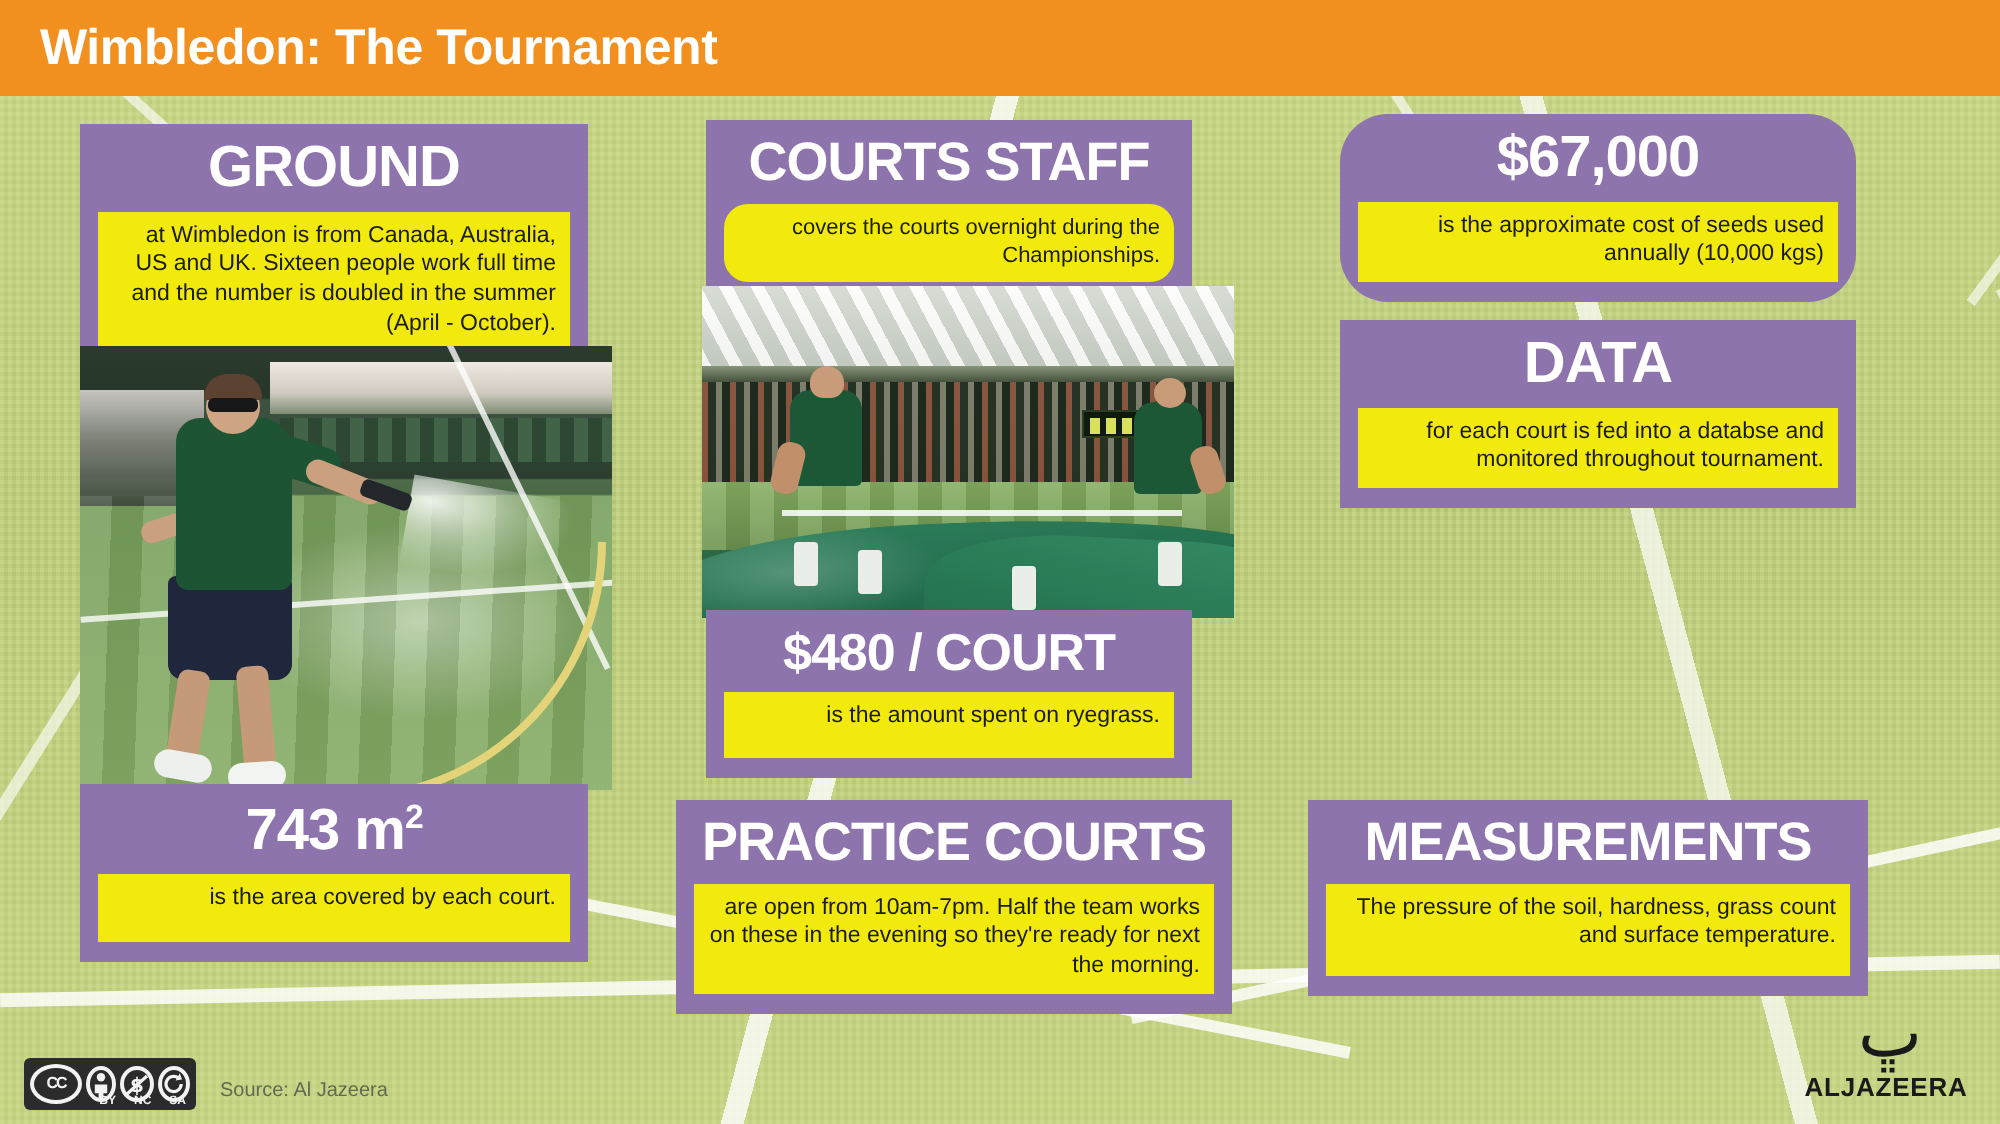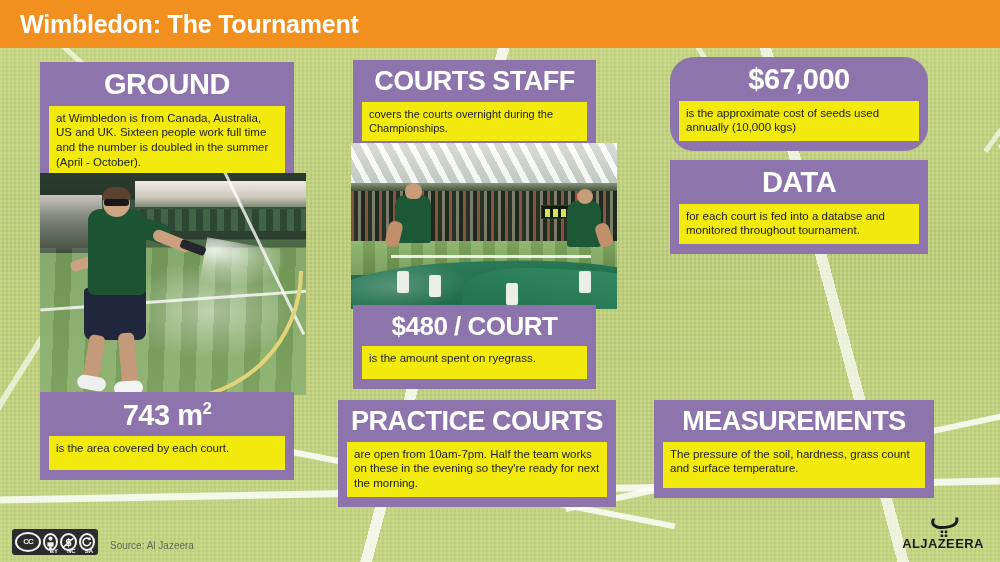--- a/index.html
+++ b/index.html
@@ -56,21 +56,21 @@
     background:#8e74ad;
     padding:7px 9px 10px 9px;
   }
   .card-head{
     color:#fff; font-weight:bold; text-align:center;
     line-height:1.02; letter-spacing:-.5px;
     padding:1px 0 6px 0;
   }
   .card-body{
     background:#f2ea0c; color:#1b1b18;
-    text-align:left; line-height:1.28;
+    text-align:right; line-height:1.28;
     padding:5px 7px 6px 7px;
   }
   .sup{ font-size:.58em; vertical-align:super; font-weight:bold; }
 
   
   .photo{ position:absolute; overflow:hidden; }
 
   
   .photo-water{
     background:
@@ -262,21 +262,21 @@
     <div class="pw-glass"></div>
   </div>
 
   <div class="card" style="left:40px; top:392px; width:254px;">
     <div class="card-head" style="font-size:29px;"><span>743 m</span><span class="sup">2</span></div>
     <div class="card-body" style="font-size:11.5px; padding-bottom:14px;">is the area covered by each court.</div>
   </div>
 
   <div class="card" style="left:353px; top:60px; width:243px;">
     <div class="card-head" style="font-size:27px;">COURTS STAFF</div>
-    <div class="card-body" style="font-size:11px;">covers the courts overnight during the Championships.</div>
+    <div class="card-body" style="font-size:11px;border-radius:12px;">covers the courts overnight during the Championships.</div>
   </div>
 
   <div class="photo photo-cover" style="left:351px; top:143px; width:266px; height:166px;">
     <div class="pc-roof"></div>
     <div class="pc-roofedge"></div>
     <div class="pc-crowd"></div>
     <div class="pc-scoreboard">
       <div class="pc-sb-dot" style="left:3px;"></div>
       <div class="pc-sb-dot" style="left:11px;"></div>
       <div class="pc-sb-dot" style="left:19px;"></div>

